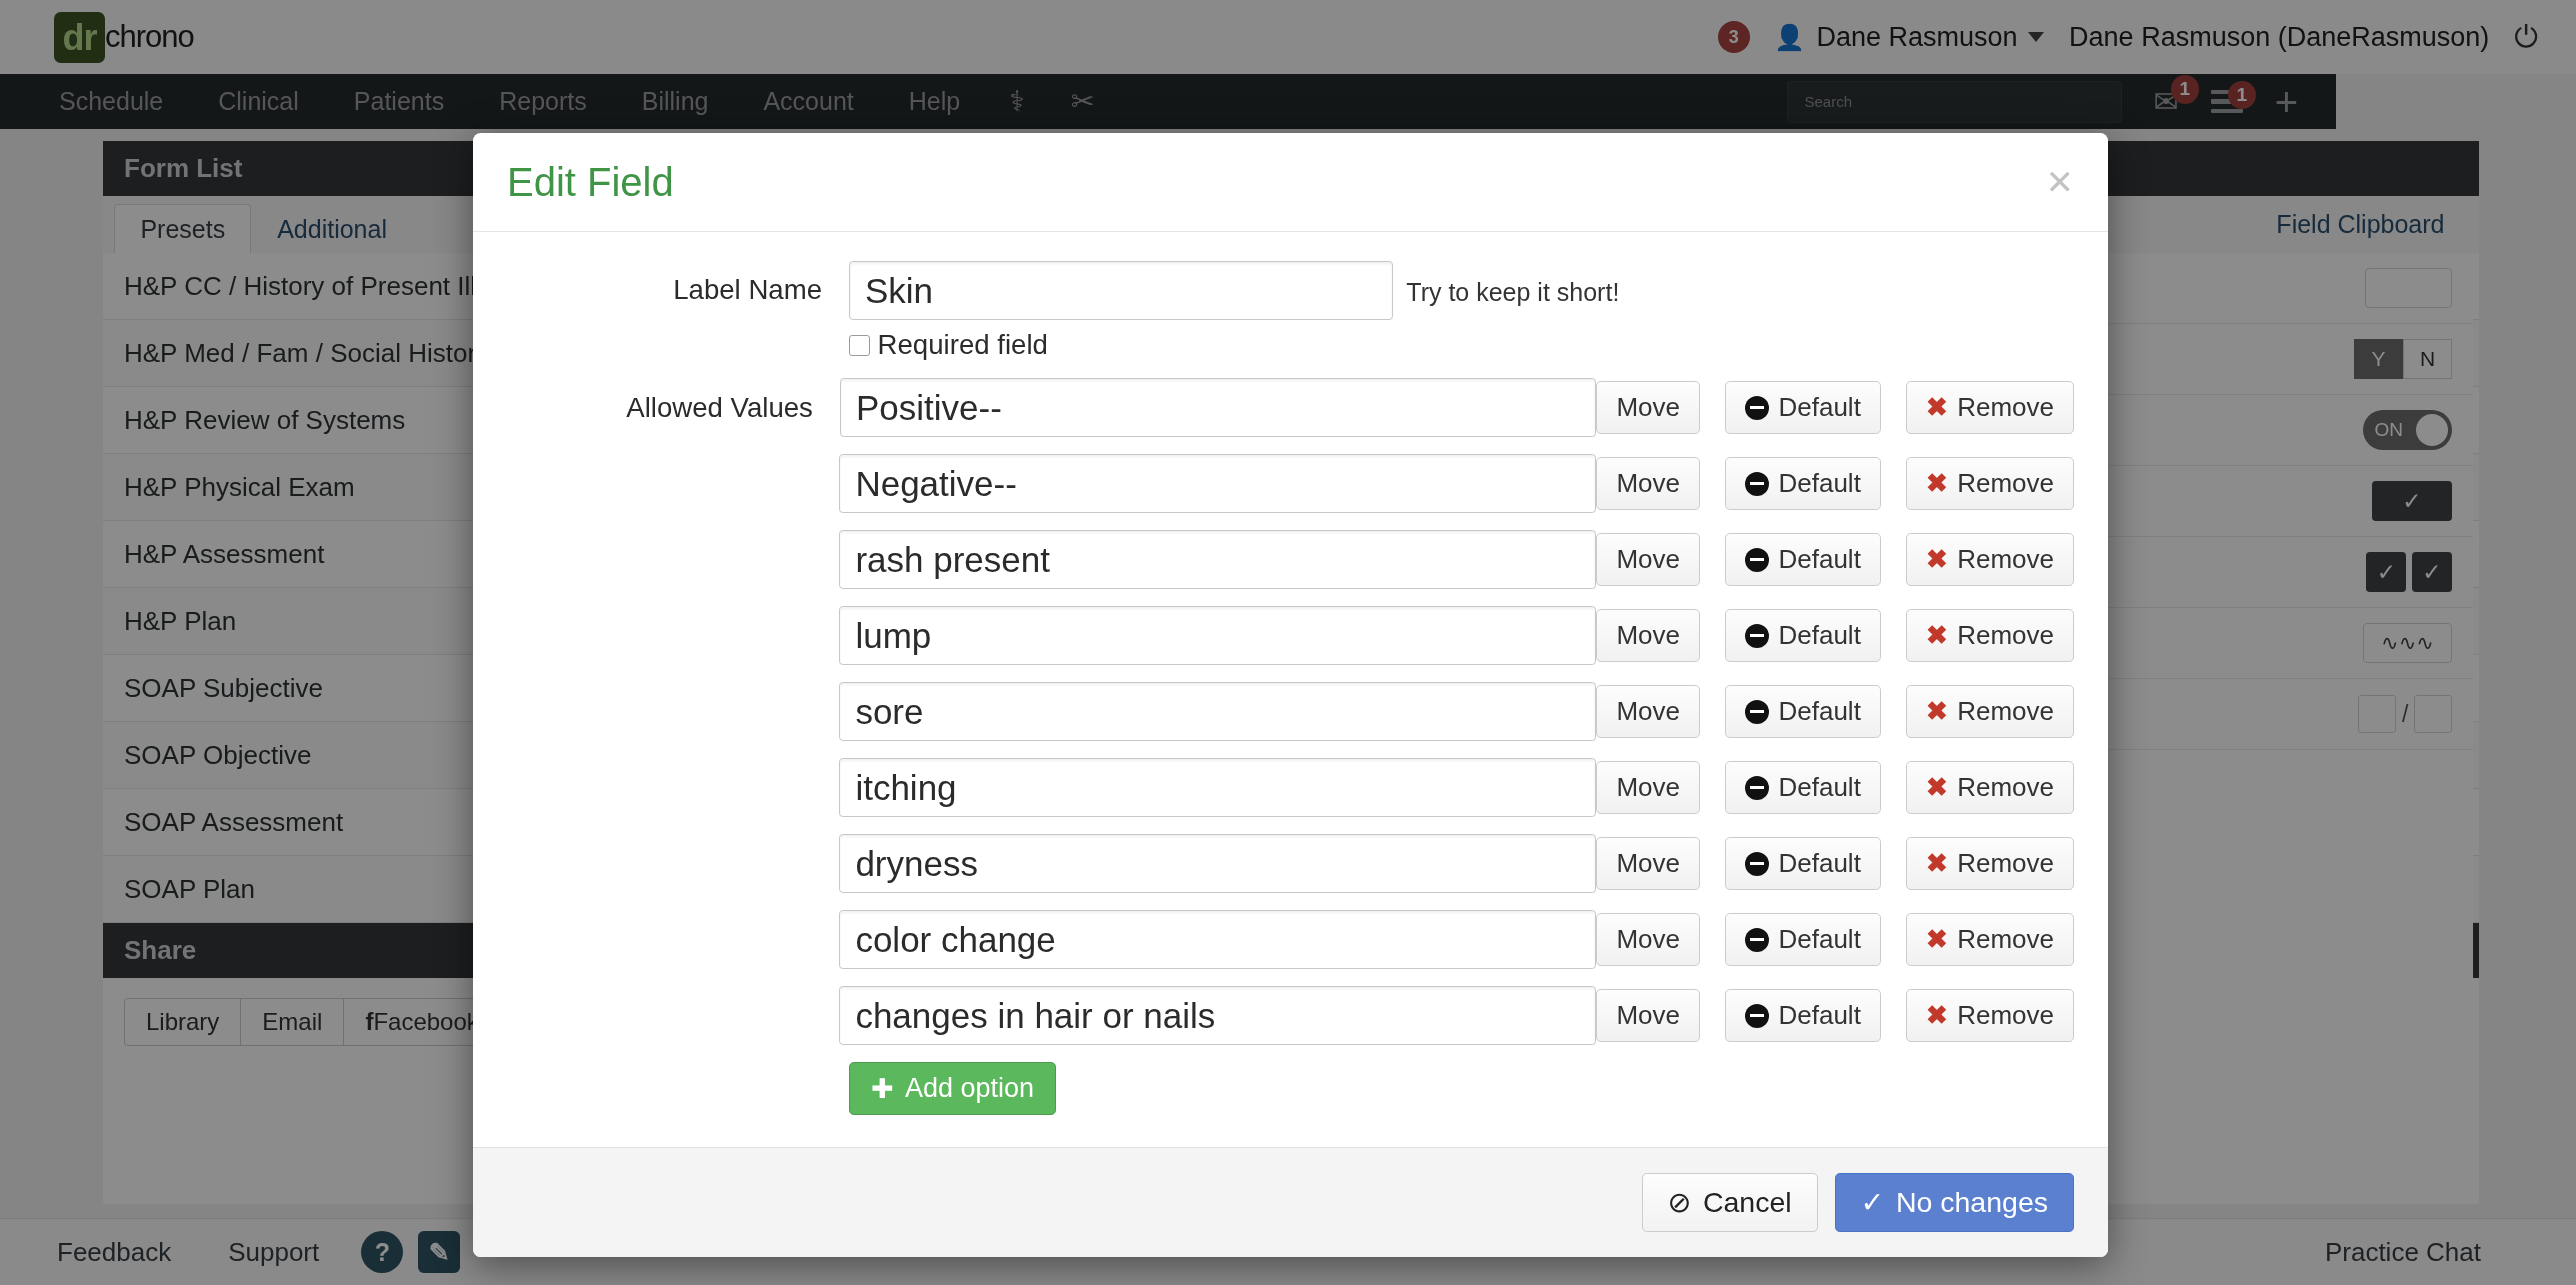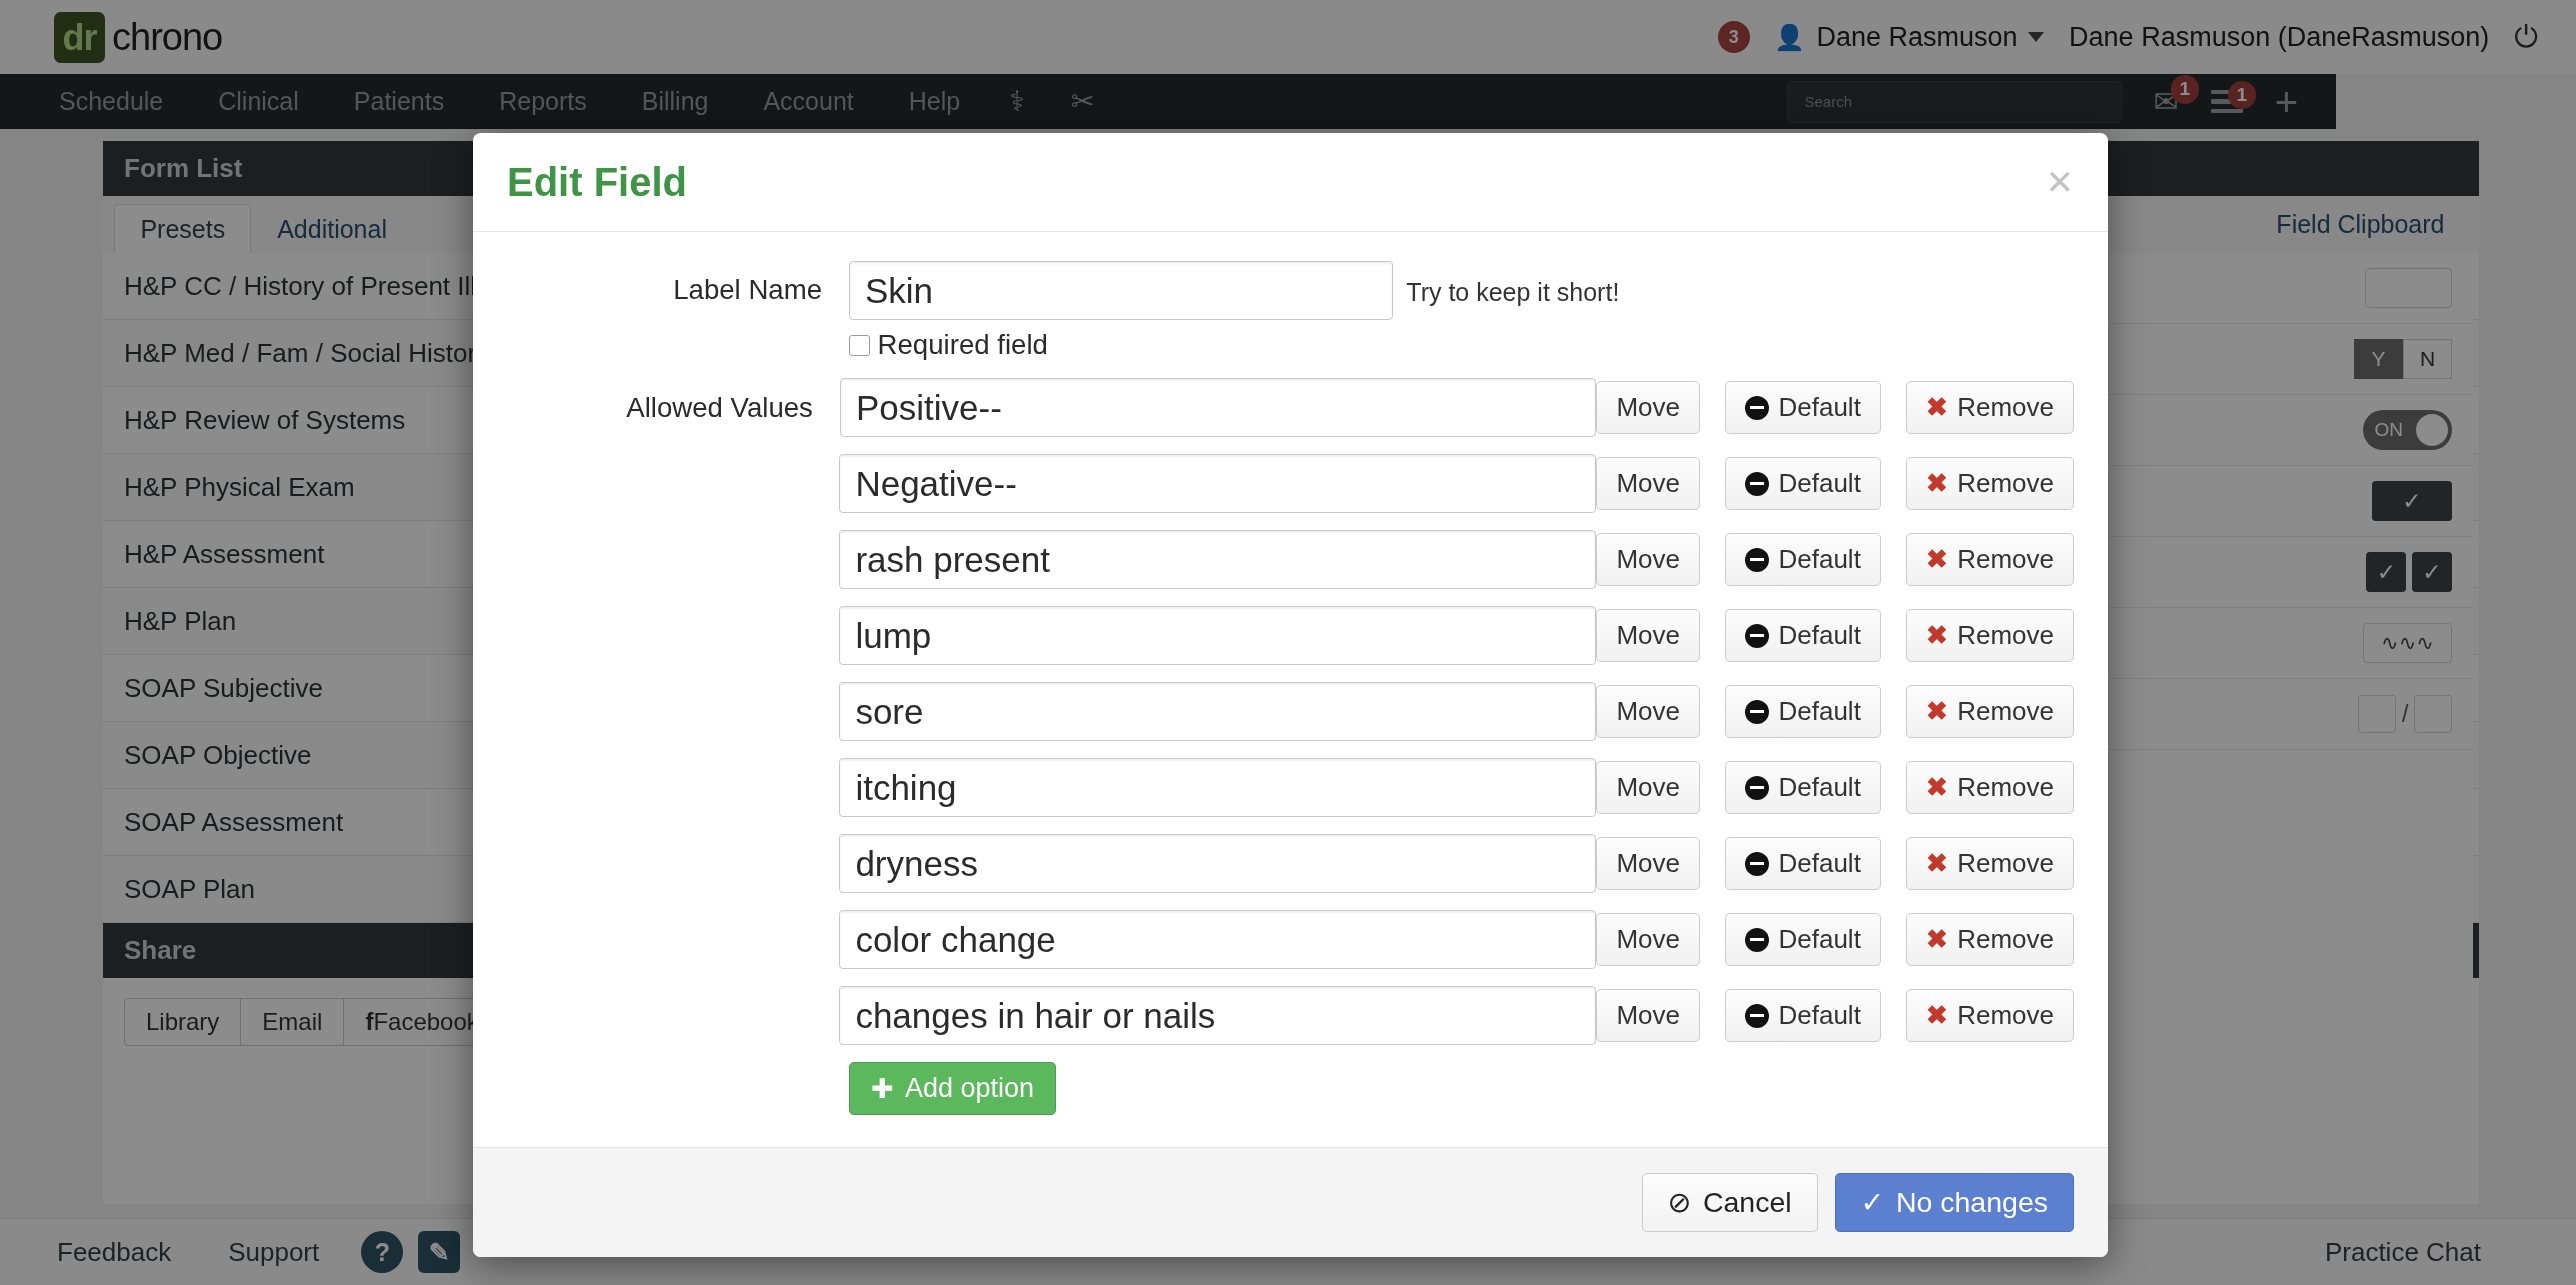--- a/index.html
+++ b/index.html
@@ -18,21 +18,21 @@
   .brandbar {
     position:absolute; top:0; left:0; width:2576px; height:74px;
     background:#fbfbfb; display:flex; align-items:center;
   }
   .brand { display:flex; align-items:center; margin-left:54px; }
   .brand-badge {
     width:51px; height:51px; background:#3d5426; border-radius:6.7px;
     color:#b7d98c; font-size:36px; font-weight:700; line-height:51px;
     text-align:center; letter-spacing:-1px;
   }
-  .brand-word { font-size:38px; color:#222; margin-left:7px; letter-spacing:-1px; }
+  .brand-word { font-size:31px; color:#222; margin-left:0; letter-spacing:-1px; }
 
   .brand-right { margin-left:auto; display:flex; align-items:center; gap:25px; margin-right:38px; }
   .notif-bubble {
     width:32px; height:32px; border-radius:50%; background:#a94442; color:#fff;
     font-size:18px; line-height:32px; text-align:center; font-weight:600;
   }
   .user-chip { display:flex; align-items:center; gap:10.5px; font-size:27px; color:#222; }
   .user-glyph { font-size:25px; color:#555; }
   .caret-d { width:0;height:0;border-left:8.6px solid transparent;border-right:8.6px solid transparent;border-top:10.5px solid #444; }
   .user-full { font-size:27px; color:#222; }
@@ -145,21 +145,21 @@
   
   .modal {
     position:absolute; z-index:60; left:473px; top:133px; width:1635px;
     background:#fff; border-radius:7.6px; box-shadow:0 7.6px 38px rgba(0,0,0,0.45);
     overflow:hidden;
   }
   .modal-head {
     height:99px; display:flex; align-items:center; padding:0 34px;
     border-bottom:1px solid #e5e5e5;
   }
-  .modal-title { font-size:40px; color:#3f9446; font-weight:700; }
+  .modal-title { font-size:40px; color:#3f9446; font-weight:400; }
   .modal-x { margin-left:auto; font-size:34px; color:#c3c3c3; line-height:1; }
   .modal-body { padding:28.5px 34px 32px 34px; background:#fff; }
 
   .frow { display:flex; align-items:flex-start; margin-bottom:9.5px; }
   .flabel {
     width:342px; text-align:right; padding-right:27px; padding-top:13.3px;
     font-size:27.6px; color:#2b2b2b;
   }
   .finput {
     height:59px; border:1px solid #c7c7c7; border-radius:3.8px; background:#fff;

